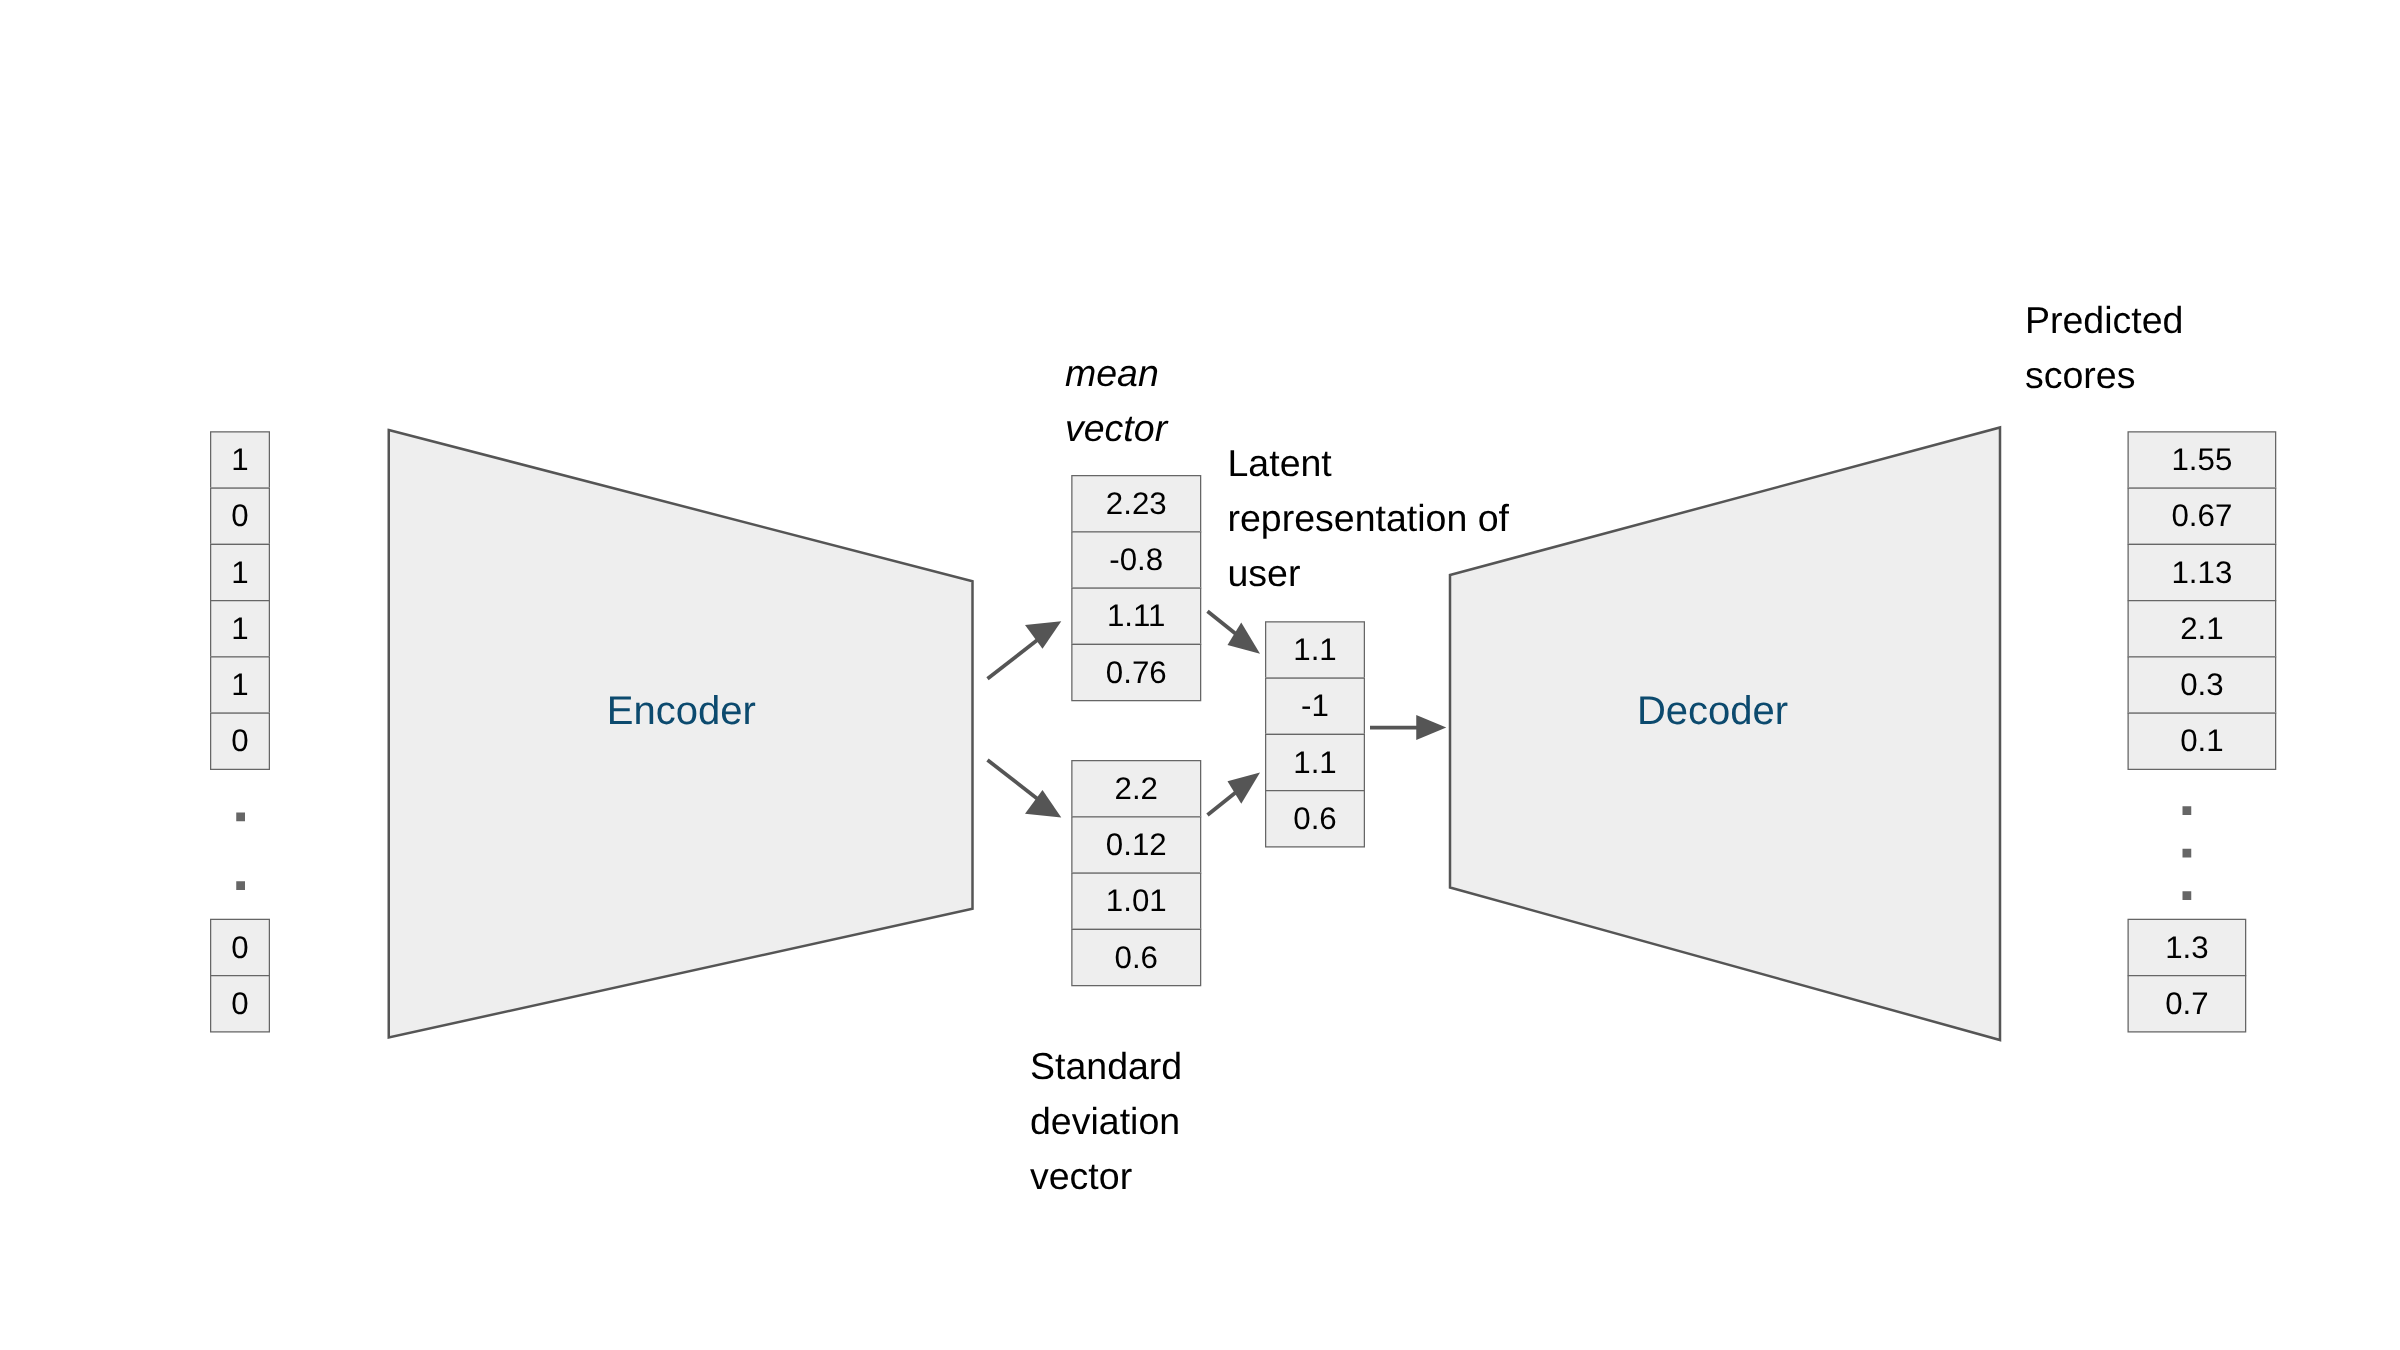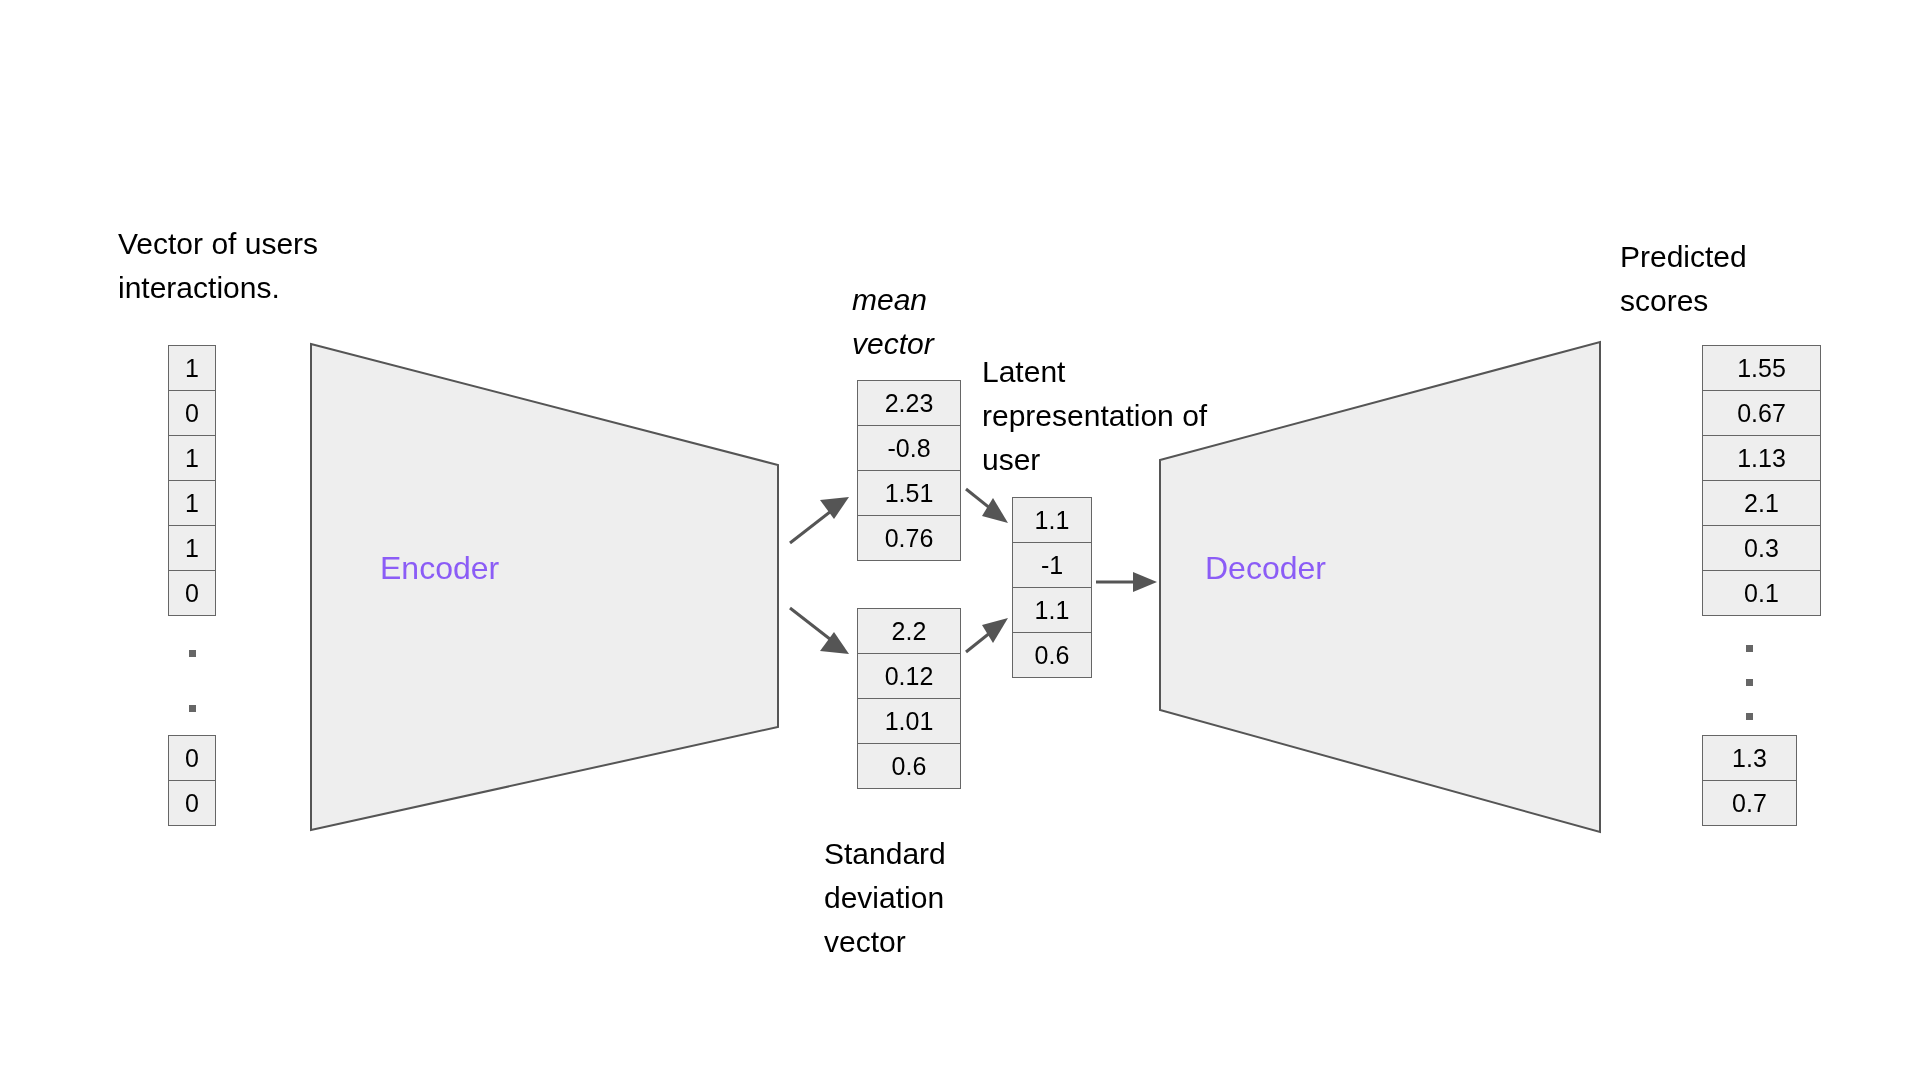--- a/index.html
+++ b/index.html
@@ -108,21 +108,22 @@
   .arrow-line {
     stroke: #555555;
     stroke-width: 3;
     fill: none;
   }
   .arrow-head { fill: #555555; }
 
   .shape-label {
     position: absolute;
     font-size: 32px;
-    color: #8b5cf6;
+    color: #0c4a6e;
+    text-align: center;
   }
   #label-encoder { left: 380px; top: 550px; width: 330px; }
   #label-decoder { left: 1205px; top: 550px; width: 330px; }
 </style>
 </head>
 <body>
 
 <div class="stage">
 
   <svg id="shapes" viewBox="0 0 1920 1080">
@@ -150,22 +151,20 @@
       <line class="arrow-line" x1="966" y1="652" x2="996" y2="628"></line>
       <polygon class="arrow-head" points="1008,618 993,643 982,625"></polygon>
     </g>
 
     <g>
       <line class="arrow-line" x1="1096" y1="582" x2="1138" y2="582"></line>
       <polygon class="arrow-head" points="1157,582 1133,572 1133,592"></polygon>
     </g>
   </svg>
 
-  <div class="caption" id="caption-input">Vector of users
-interactions.</div>
 
   <div class="caption" id="caption-mean">mean
 vector</div>
 
   <div class="caption" id="caption-latent">Latent
 representation of
 user</div>
 
   <div class="caption" id="caption-std">Standard
 deviation
@@ -193,21 +192,21 @@
   </div>
 
   <div class="vector" id="vec-input-bottom">
       <div class="cell">0</div>
       <div class="cell">0</div>
     </div>
 
   <div class="vector" id="vec-mean">
       <div class="cell">2.23</div>
       <div class="cell">-0.8</div>
-      <div class="cell">1.51</div>
+      <div class="cell">1.11</div>
       <div class="cell">0.76</div>
     </div>
 
   <div class="vector" id="vec-std">
       <div class="cell">2.2</div>
       <div class="cell">0.12</div>
       <div class="cell">1.01</div>
       <div class="cell">0.6</div>
     </div>
 

